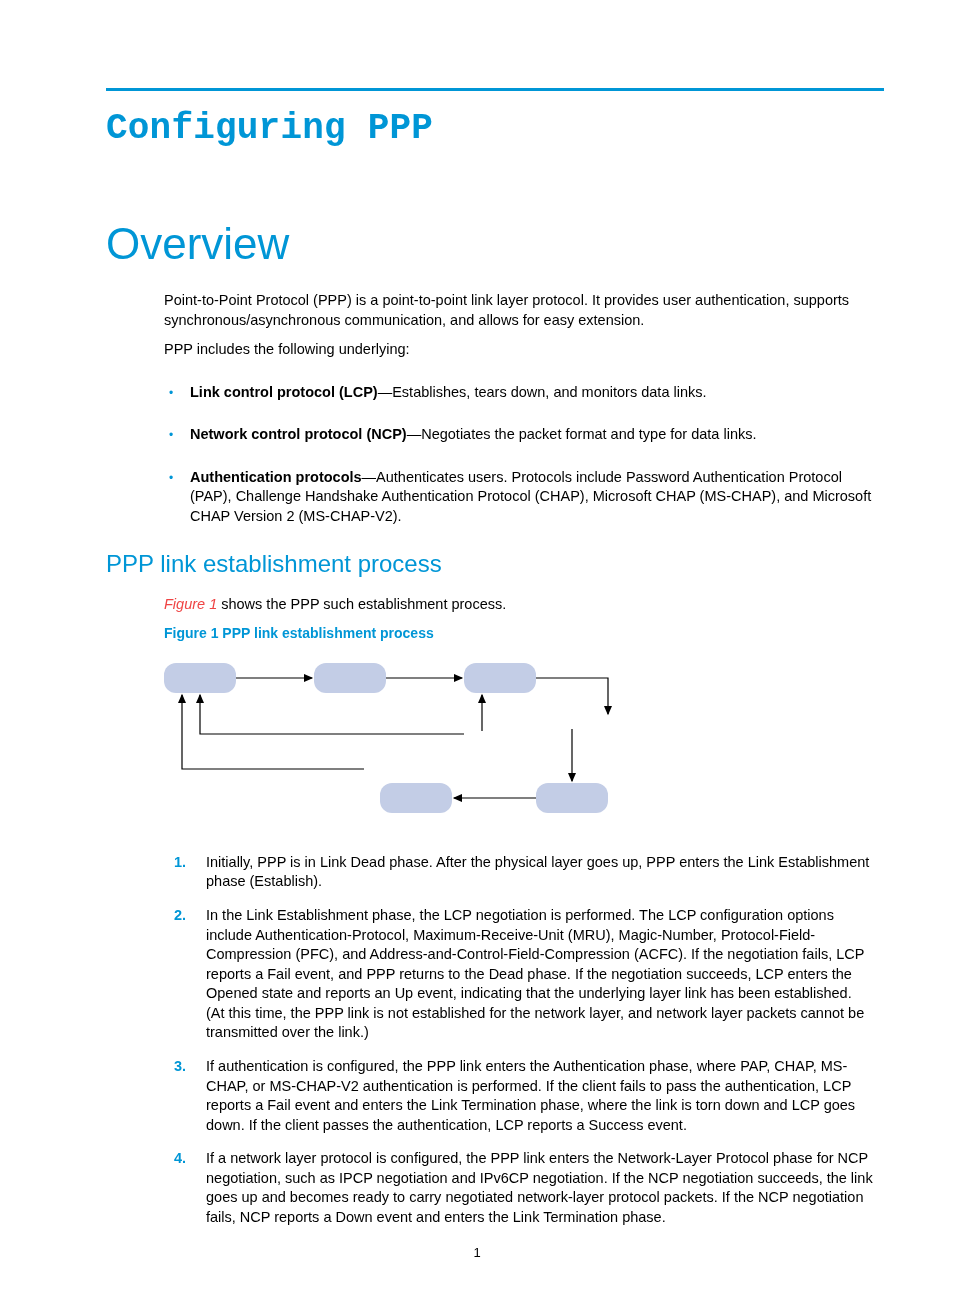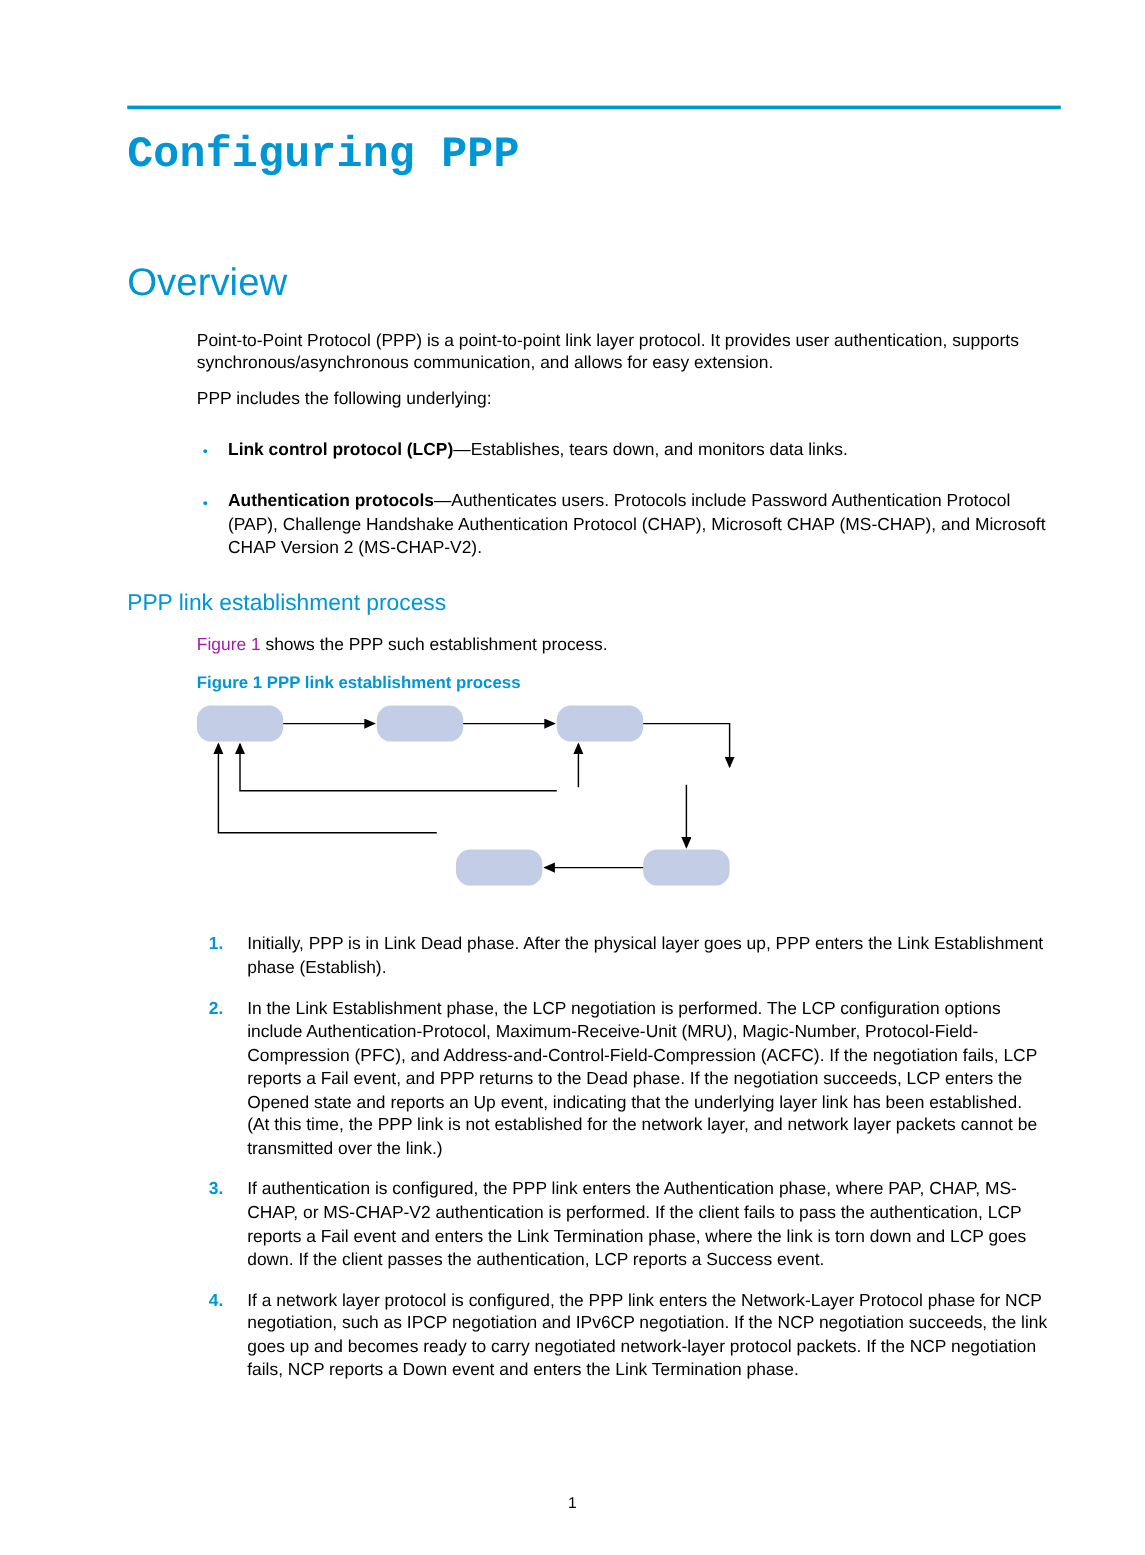--- a/index.html
+++ b/index.html
@@ -24,27 +24,27 @@
     color: #0096d6;
     font-weight: 700;
     font-size: 36px;
     margin: 0 0 60px 0;
     letter-spacing: 0.2px;
     font-family: Liberation Mono, monospace;
   }
   h2.section {
     color: #0096d6;
     font-weight: 400;
-    font-size: 32px;
+    font-size: 44px;
     margin: 0 0 18px 0;
   }
   h3.subsection {
     color: #0096d6;
     font-weight: 400;
-    font-size: 19px;
+    font-size: 24px;
     margin: 22px 0 14px 0;
   }
   .body-indent {
     margin-left: 58px;
   }
   p { margin: 0 0 10px 0; }
   ul.bullets {
     list-style: none;
     padding: 0;
     margin: 0 0 10px 0;
@@ -57,26 +57,26 @@
   }
   ul.bullets li::before {
     content: "•";
     color: #0096d6;
     position: absolute;
     left: 5px;
     top: 2px;
     font-size: 12px;
   }
   .b { font-weight: 700; }
-  .figref { color: #a21caf; }
+  .figref { color: #ef4444; font-style: italic; }
   .figcap {
     color: #0096d6;
     font-weight: 700;
     font-size: 14px;
-    margin: 6px 0 6px 0;
+    margin: 6px 0 16px 0;
   }
   .diagram {
     margin: 4px 0 18px 0;
   }
   .node {
     fill: #c3cde6;
     stroke: none;
   }
   .arrow-line {
     stroke: #000;
@@ -121,20 +121,23 @@
 <h2 class="section">Overview</h2>
 
 <div class="body-indent">
   <p>Point-to-Point Protocol (PPP) is a point-to-point link layer protocol. It provides user authentication, supports synchronous/asynchronous communication, and allows for easy extension.</p>
   <p>PPP includes the following underlying:</p>
   <ul class="bullets">
     <li>
       <span class="b">Link control protocol (LCP)</span><span>—Establishes, tears down, and monitors data links.</span>
     </li>
     <li>
+      <span class="b">Network control protocol (NCP)</span><span>—Negotiates the packet format and type for data links.</span>
+    </li>
+    <li>
       <span class="b">Authentication protocols</span><span>—Authenticates users. Protocols include Password Authentication Protocol (PAP), Challenge Handshake Authentication Protocol (CHAP), Microsoft CHAP (MS-CHAP), and Microsoft CHAP Version 2 (MS-CHAP-V2).</span>
     </li>
   </ul>
 </div>
 
 <h3 class="subsection">PPP link establishment process</h3>
 
 <div class="body-indent">
   <p>
     <span class="figref">Figure 1</span><span> shows the PPP such establishment process.</span>

